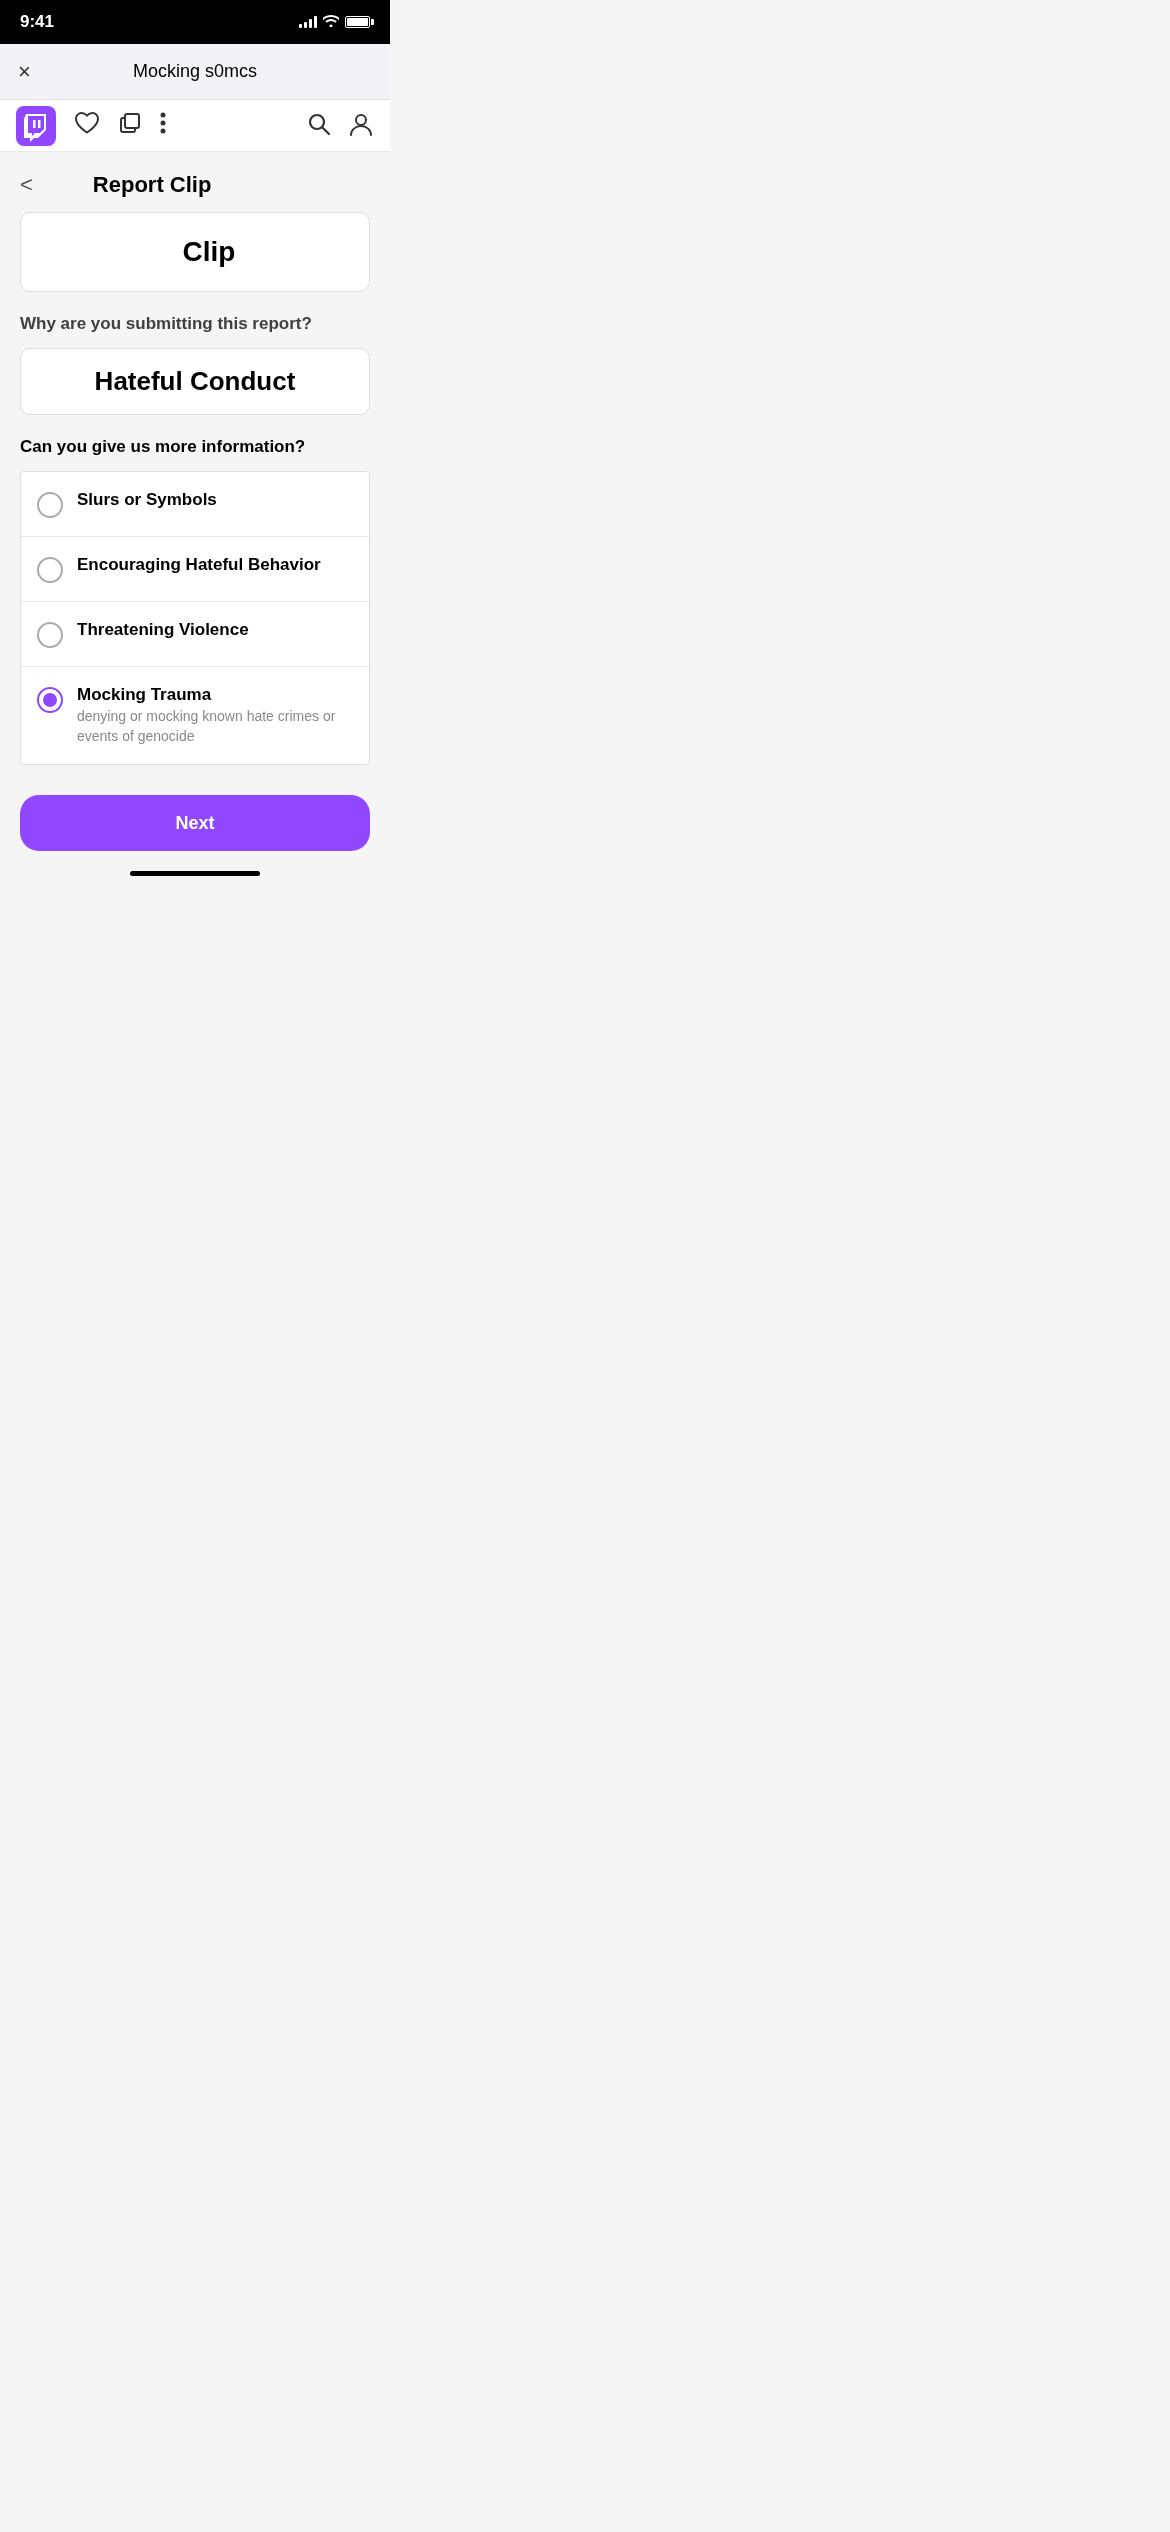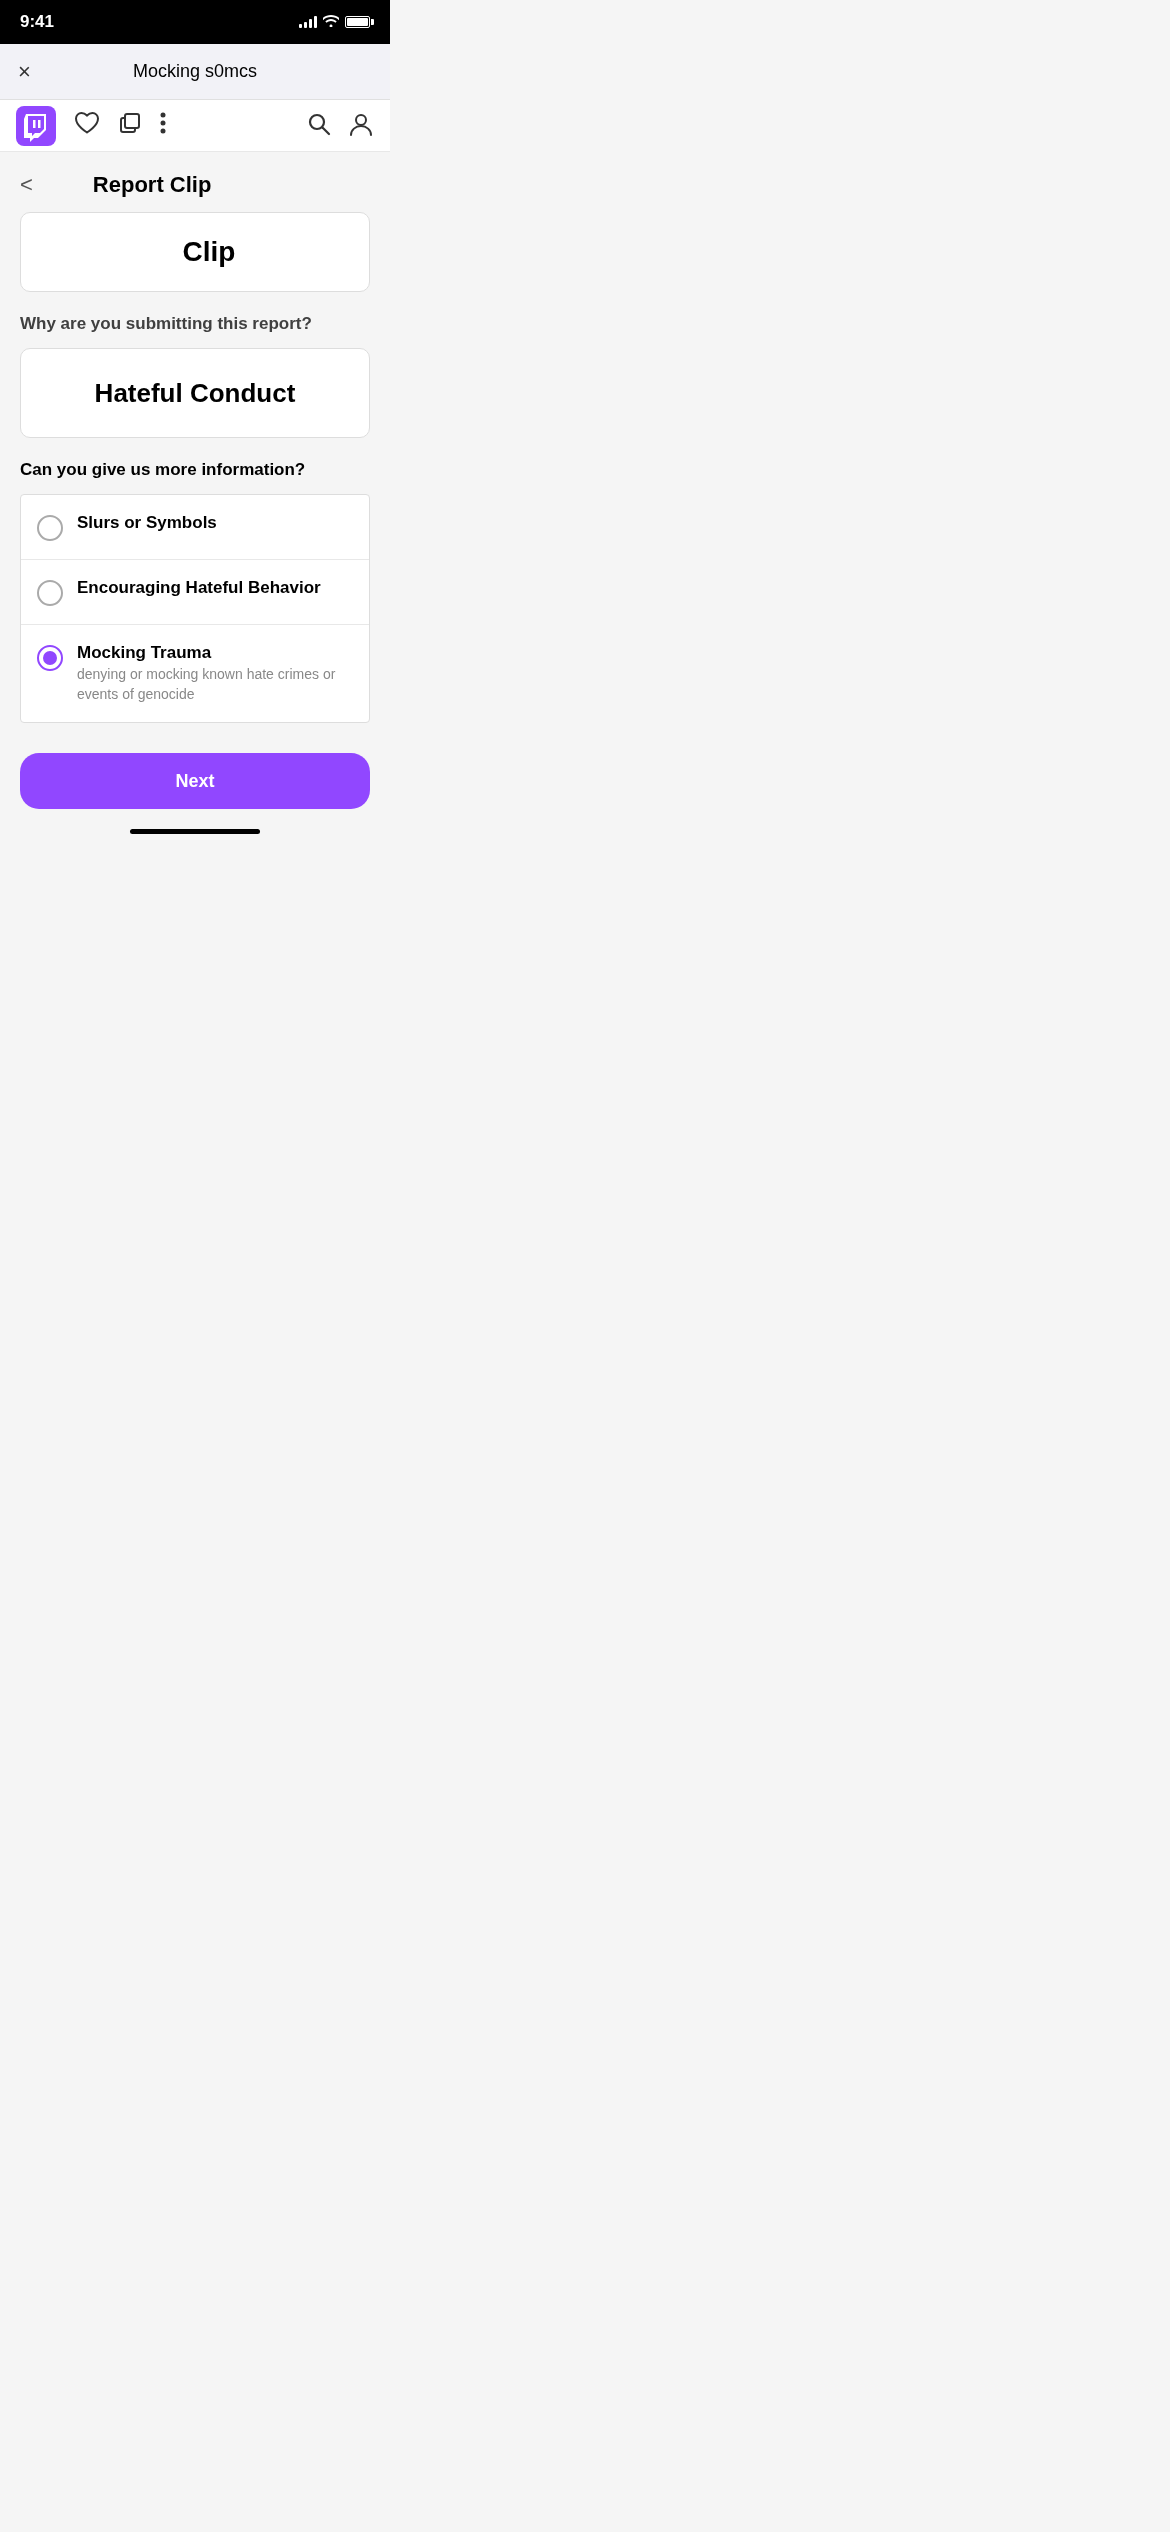--- a/index.html
+++ b/index.html
@@ -195,21 +195,21 @@
       font-weight: 600;
       color: #404040;
     }
 
     
     .selected-reason-box {
       margin: 0 20px 22px 20px;
       background: #fff;
       border-radius: 10px;
       border: 1px solid #ddd;
-      height: 90px;
+      height: 67px;
       display: flex;
       align-items: center;
       justify-content: center;
     }
     .selected-reason-label {
       font-size: 26px;
       font-weight: 700;
       color: #000;
     }
 
@@ -409,20 +409,26 @@
       </div>
     </div>
 
     <div class="radio-option">
       <div class="radio-circle"></div>
       <div class="radio-option-content">
         <div class="radio-option-title">Encouraging Hateful Behavior</div>
       </div>
     </div>
 
+    <div class="radio-option">
+      <div class="radio-circle"></div>
+      <div class="radio-option-content">
+        <div class="radio-option-title">Threatening Violence</div>
+      </div>
+    </div>
 
     <div class="radio-option">
       <div class="radio-circle selected">
         <div class="radio-inner-dot"></div>
       </div>
       <div class="radio-option-content">
         <div class="radio-option-title">Mocking Trauma</div>
         <div class="radio-option-desc">denying or mocking known hate crimes or events of genocide</div>
       </div>
     </div>

